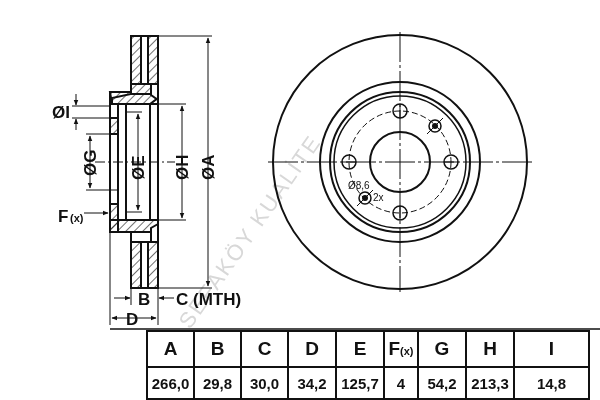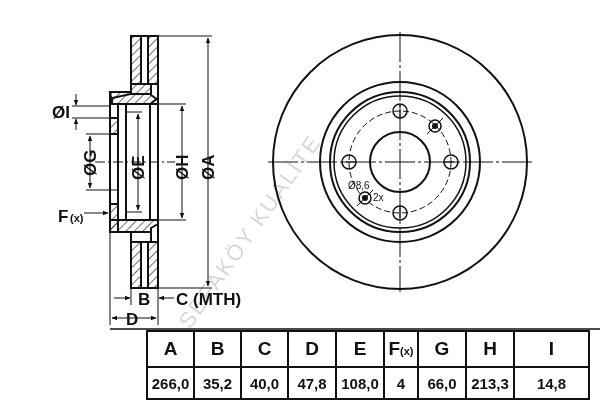--- a/index.html
+++ b/index.html
@@ -154,23 +154,23 @@
     <td style="width:45px"><span>C</span></td>
     <td style="width:46px"><span>D</span></td>
     <td style="width:46px"><span>E</span></td>
     <td style="width:32px"><span>F</span><span class="sub">(x)</span></td>
     <td style="width:46px"><span>G</span></td>
     <td style="width:46px"><span>H</span></td>
     <td style="width:73px"><span>I</span></td>
   </tr>
   <tr class="val">
     <td>266,0</td>
-    <td>35,2</td>
-    <td>40,0</td>
-    <td>47,8</td>
-    <td>108,0</td>
+    <td>29,8</td>
+    <td>30,0</td>
+    <td>34,2</td>
+    <td>125,7</td>
     <td>4</td>
-    <td>66,0</td>
+    <td>54,2</td>
     <td>213,3</td>
     <td>14,8</td>
   </tr>
 </tbody>
   </table>
 
 </body></html>

